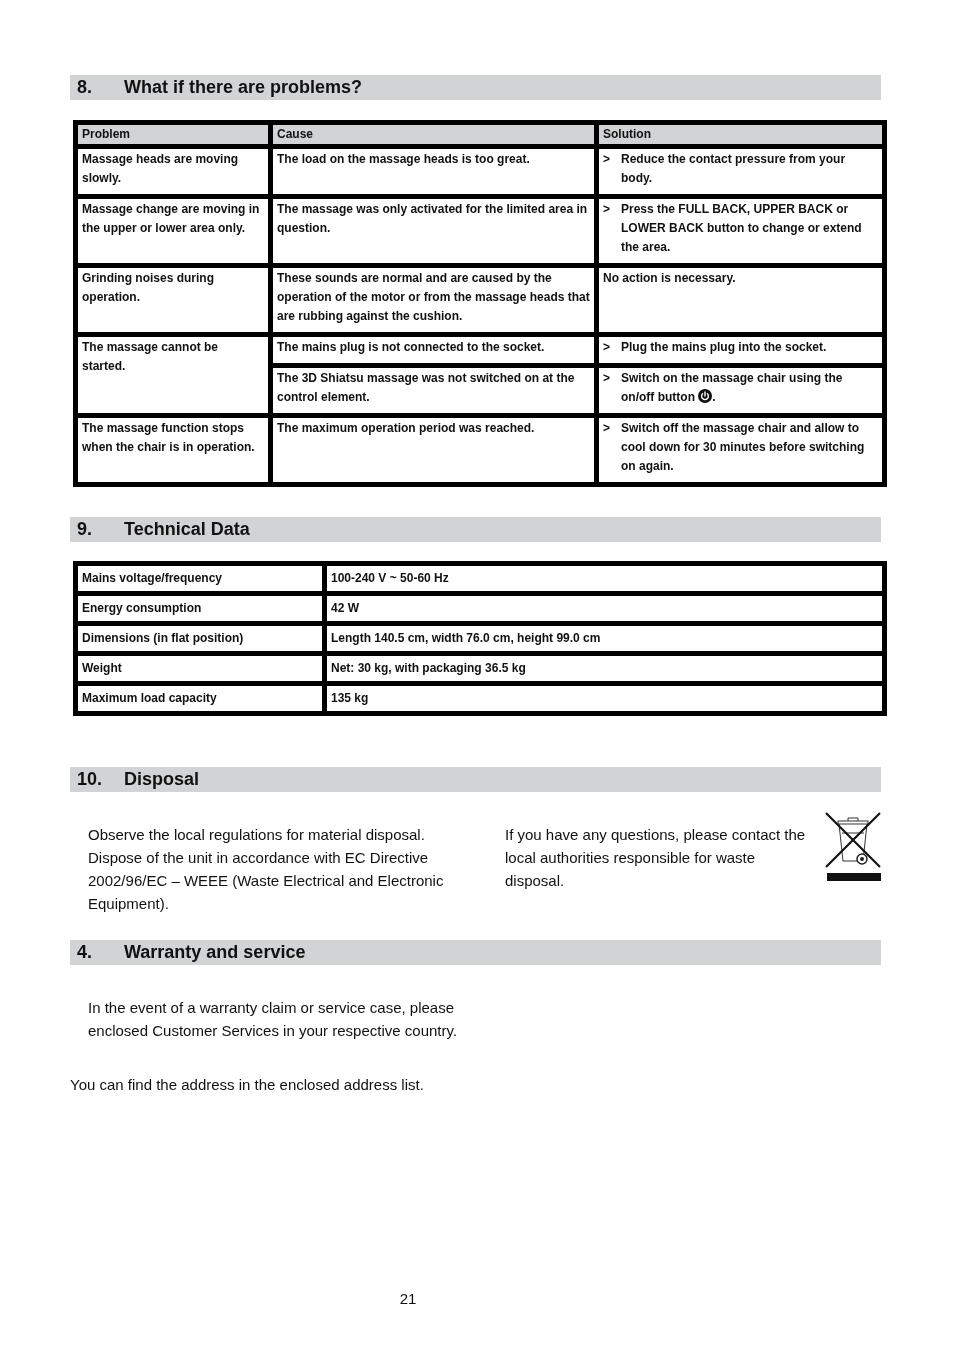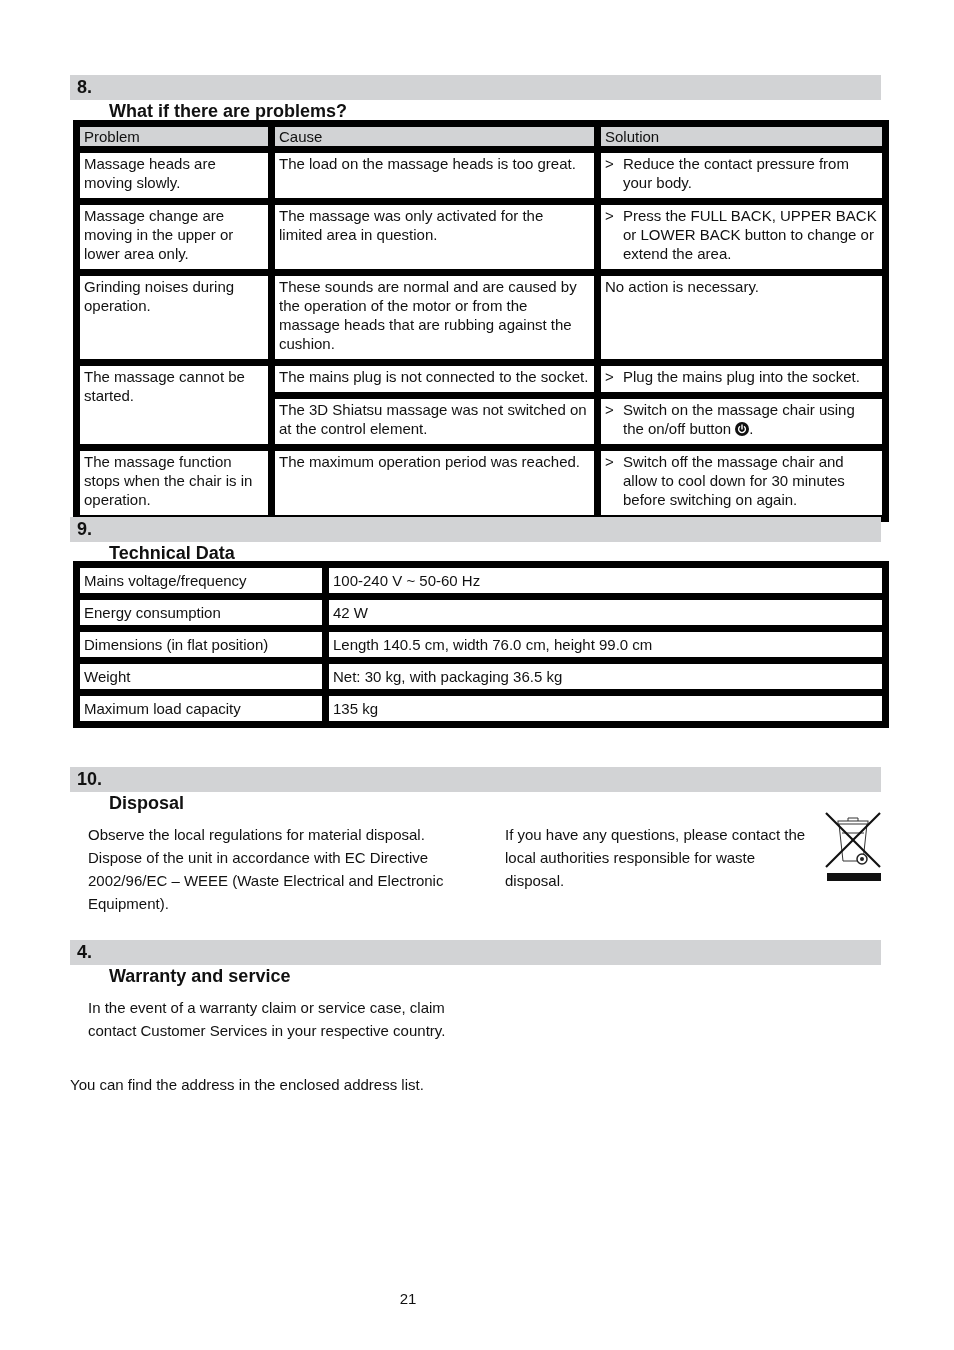--- a/index.html
+++ b/index.html
@@ -5,26 +5,26 @@
   html, body { margin: 0; padding: 0; background: #ffffff; }
   body {
     width: 954px; height: 1350px; position: relative; overflow: hidden;
     font-family: "Liberation Sans", sans-serif; color: #111111; font-size: 15px;
   }
   .section-bar {
     position: absolute; left: 70px; width: 811px; height: 25px;
     background: #d2d3d5; font-weight: bold; font-size: 18px; line-height: 25px;
   }
   .section-bar .num { position: absolute; left: 7px; }
-  .section-bar .title { position: absolute; left: 39px; margin-top: 24px; }
+  .section-bar .title { position: absolute; left: 54px; }
 
   table { border-collapse: collapse; position: absolute; left: 73px; width: 809px; table-layout: fixed; }
   td, th {
-    border: 7px solid #000000; vertical-align: top; text-align: left;
-    font-weight: normal; font-size: 15px; line-height: 19px; padding: 1px 4px 1px 4px;
+    border: 5px solid #000000; vertical-align: top; text-align: left;
+    font-weight: bold; font-size: 12px; line-height: 19px; padding: 1px 4px 1px 4px;
   }
   th { background: #d2d3d5; padding: 0 4px; line-height: 19px; }
   .sol { display: flex; }
   .sol .arrow { width: 18px; flex: none; }
   .power-icon { display: inline-block; width: 14px; height: 14px; vertical-align: -2px; }
 
   #problems-table td { padding-bottom: 6px; }
   #tech-table td { height: 25px; padding: 0 4px; line-height: 25px; vertical-align: middle; }
 
   .para { position: absolute; font-size: 15px; line-height: 23px; margin: 15px; }
@@ -168,16 +168,16 @@
     <line x1="56" y1="2" x2="2" y2="56" stroke="#111" stroke-width="2.2"></line>
     <rect x="3" y="62" width="54" height="8" fill="#111"></rect>
   </svg>
 </div>
 
 <div class="section-bar" style="top:940px;">
   <span class="num">4.</span>
   <span class="title">Warranty and service</span>
 </div>
 
-<p class="para" style="left:73px; top:981px; width:395px;">In the event of a warranty claim or service case, claim contact Customer Services in your respective country.</p>
+<p class="para" style="left:73px; top:981px; width:395px;">In the event of a warranty claim or service case, please enclosed Customer Services in your respective country.</p>
 <p class="para" style="left:55px; top:1058px; width:420px;">You can find the address in the enclosed address list.</p>
 
 <div class="page-num">21</div>
 
 </body></html>

